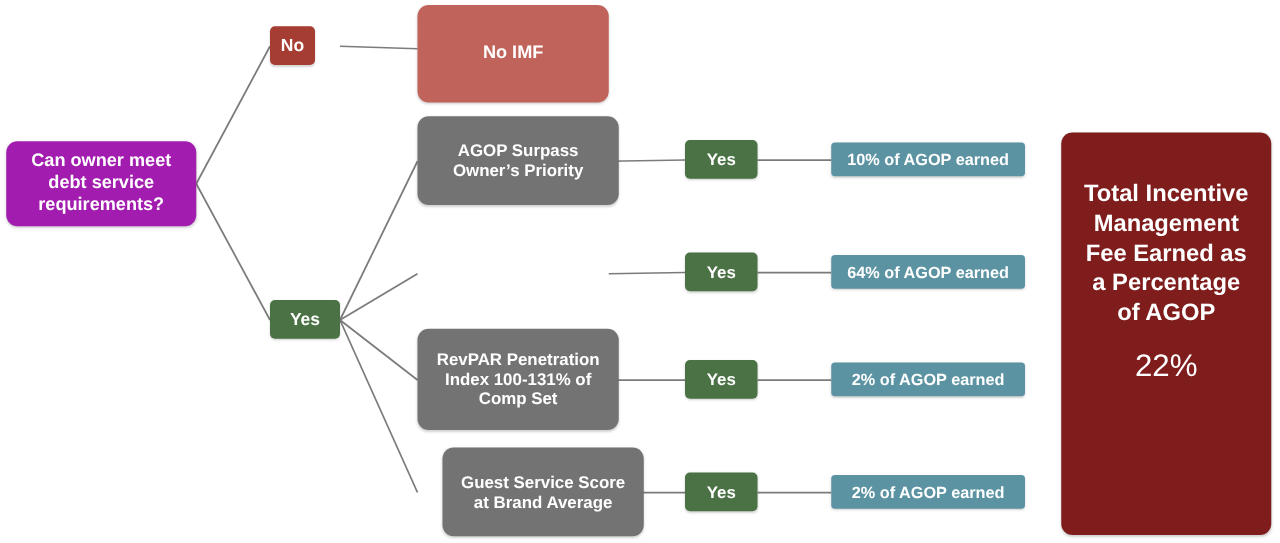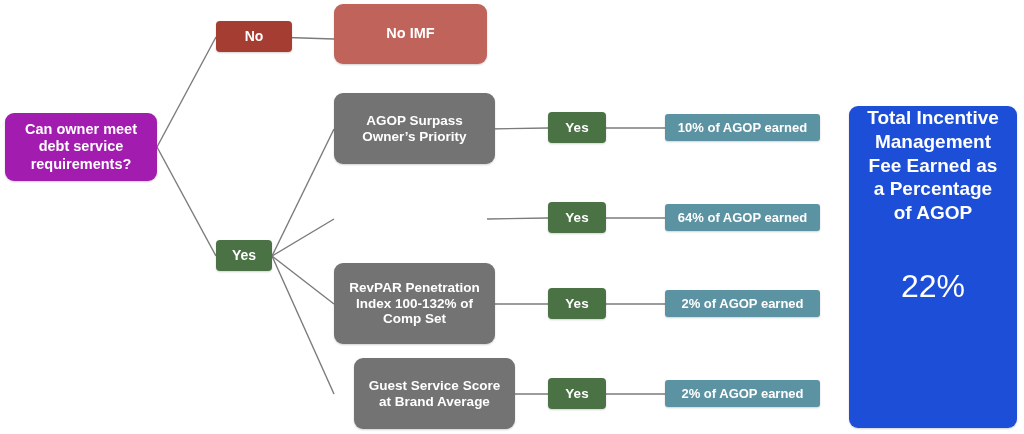--- a/index.html
+++ b/index.html
@@ -47,28 +47,28 @@
     left: 5px; top: 113px;
     width: 152px; height: 68px;
     background: #a21caf;
     font-size: 14.5px;
     border-radius: 9px;
     padding: 2px 6px;
   }
   
   .n-no {
     left: 216px; top: 21px;
-    width: 76px; height: 31px;
+    width: 36px; height: 31px;
     background: #A63D32;
     font-size: 14px;
   }
   
   .n-noimf {
     left: 334px; top: 4px;
-    width: 153px; height: 60px;
+    width: 153px; height: 78px;
     background: #C0635A;
     font-size: 14.5px;
     border-radius: 9px;
   }
   
   .n-yes-main {
     left: 216px; top: 240px;
     width: 56px; height: 31px;
     background: #4A7244;
     font-size: 14px;
@@ -111,35 +111,36 @@
   }
   .res-1 { top: 114px; }
   .res-2 { top: 204px; }
   .res-3 { top: 290px; }
   .res-4 { top: 380px; }
 
   
   .n-total {
     left: 849px; top: 106px;
     width: 168px; height: 322px;
-    background: #1d4ed8;
+    background: #7f1d1d;
     border-radius: 9px;
     flex-direction: column;
     justify-content: flex-start;
+    padding-top: 38px;
   }
   .total-title {
     font-size: 19px;
     font-weight: bold;
     line-height: 1.25;
     color: #ffffff;
     white-space: pre-line;
   }
   .total-value {
-    margin-top: 43px;
-    font-size: 32px;
+    margin-top: 16px;
+    font-size: 25px;
     font-weight: normal;
     color: #ffffff;
   }
 </style>
 </head>
 <body>
 
 <div id="canvas">
 
   <svg id="connectors" viewBox="0 0 1024 434" xmlns="http://www.w3.org/2000/svg">
@@ -174,21 +175,21 @@
 
   <div class="node sq n-no">No</div>
 
   <div class="node n-noimf">No IMF</div>
 
   <div class="node sq n-yes-main">Yes</div>
 
   <div class="node crit crit-1">AGOP Surpass
 Owner’s Priority</div>
   <div class="node crit crit-3">RevPAR Penetration
-Index 100-132% of
+Index 100-131% of
 Comp Set</div>
   <div class="node crit crit-4">Guest Service Score
 at Brand Average</div>
 
   <div class="node sq yes-chip yes-1">Yes</div>
   <div class="node sq yes-chip yes-2">Yes</div>
   <div class="node sq yes-chip yes-3">Yes</div>
   <div class="node sq yes-chip yes-4">Yes</div>
 
   <div class="node result res-1">10% of AGOP earned</div>

